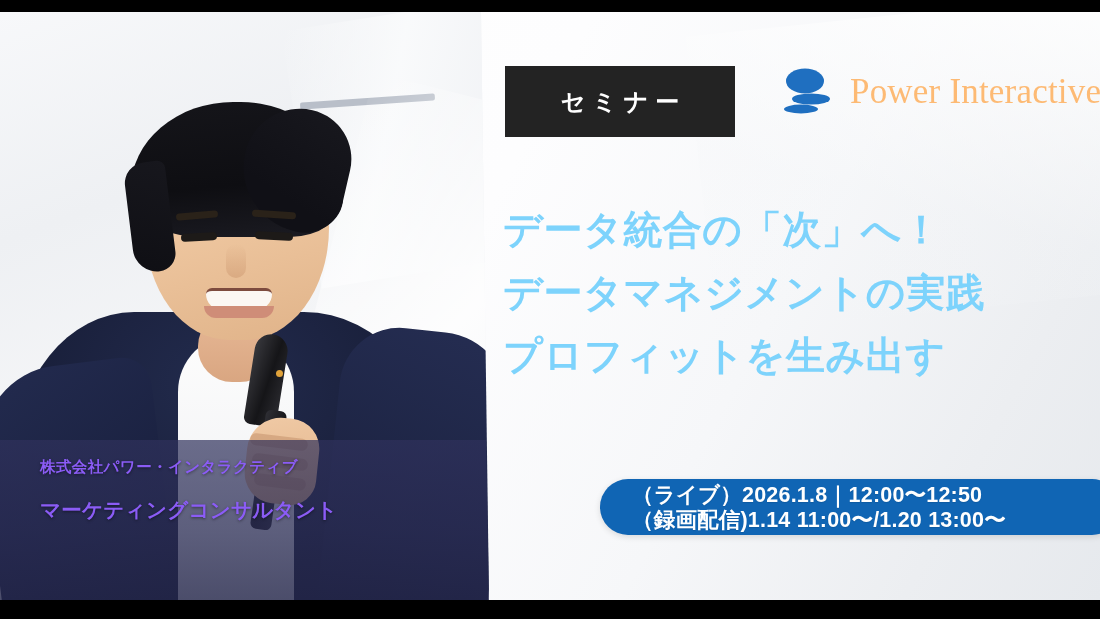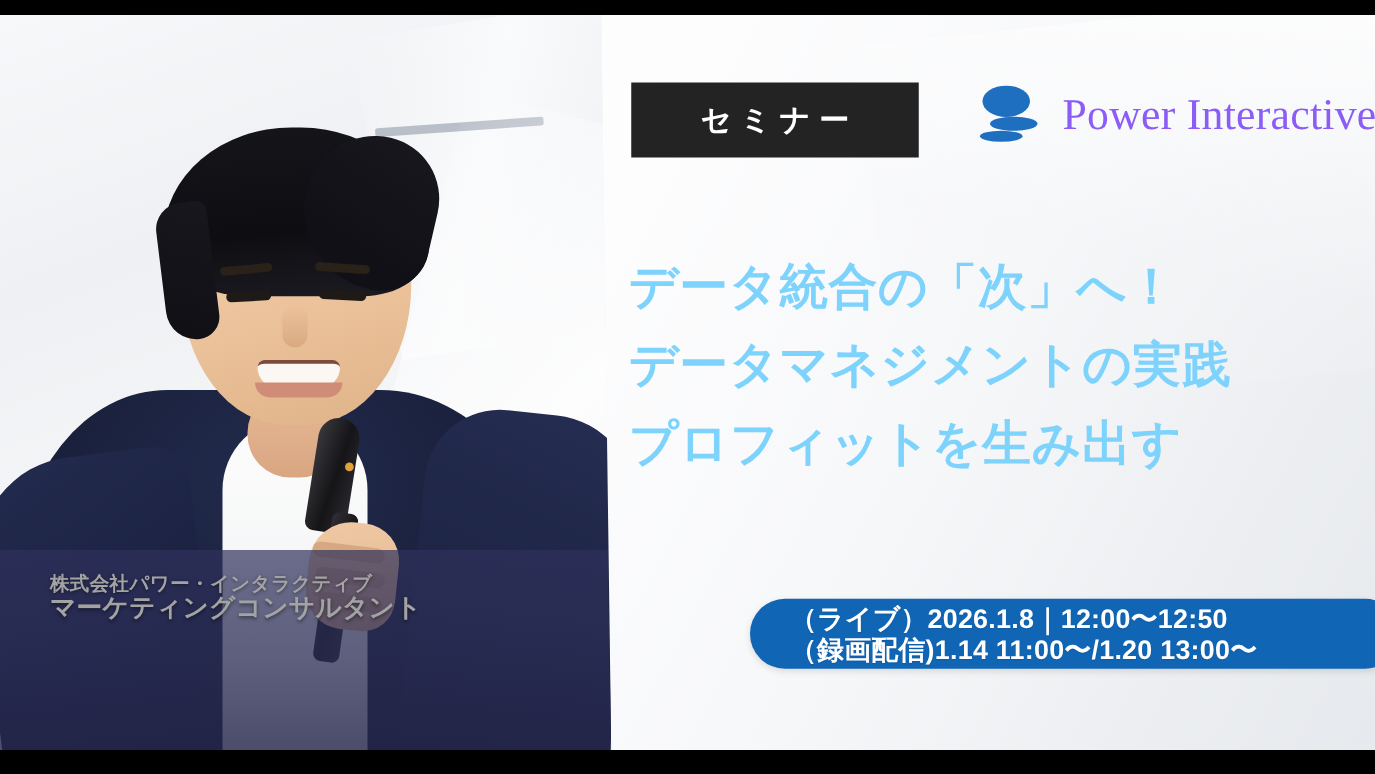--- a/index.html
+++ b/index.html
@@ -252,54 +252,54 @@
     background: linear-gradient(180deg, rgba(47,49,92,0.70) 0%, rgba(42,44,84,0.74) 55%, rgba(36,38,74,0.80) 100%);
     z-index: 10;
     -webkit-clip-path: polygon(0 0, 486px 0, 489px 100%, 0 100%);
     clip-path: polygon(0 0, 486px 0, 489px 100%, 0 100%);
   }
   .caption-text {
     position: absolute;
     left: 0; top: 440px;
     width: 492px; height: 160px;
     z-index: 12;
-    color: #a3a3a3;
+    color: #8b5cf6;
   }
   .presenter-company {
     position: absolute;
     left: 40px; top: 17px;
     font-size: 15.5px;
     font-weight: 700;
     letter-spacing: 0.4px;
     text-shadow: 0 1px 3px rgba(0,0,0,0.45);
     white-space: nowrap;
   }
   .presenter-role {
     position: absolute;
-    left: 40px; top: 32px;
+    left: 40px; top: 56px;
     font-size: 20.5px;
     font-weight: 700;
     letter-spacing: 0.3px;
     text-shadow: 0 1px 3px rgba(0,0,0,0.45);
     white-space: nowrap;
   }
   .presenter-name {
     position: absolute;
     left: 40px; top: 78px;
     font-size: 41px;
     font-weight: 700;
     letter-spacing: 1.5px;
     text-shadow: 0 2px 5px rgba(0,0,0,0.45);
     white-space: nowrap;
   }
   
   .badge-seminar {
     position: absolute;
     left: 505px; top: 66px;
-    width: 230px; height: 60px;
+    width: 230px; height: 71px;
     background: #232323;
     z-index: 20;
     display: flex;
     align-items: center;
     justify-content: center;
   }
   .badge-seminar span {
     color: #ffffff;
     font-size: 24px;
     font-weight: 700;
@@ -317,21 +317,21 @@
   }
   .logo-mark {
     position: relative;
     width: 62px; height: 48px;
     flex: none;
   }
   .logo-wordmark {
     margin-left: 10px;
     font-family: "Liberation Serif", "DejaVu Serif", serif;
     font-size: 35px;
-    color: #8b5cf6;
+    color: #fdba74;
     letter-spacing: 0.2px;
     white-space: nowrap;
   }
   
   .headline {
     position: absolute;
     left: 503px; top: 198px;
     width: 580px;
     z-index: 20;
     color: #7dd3fc;

